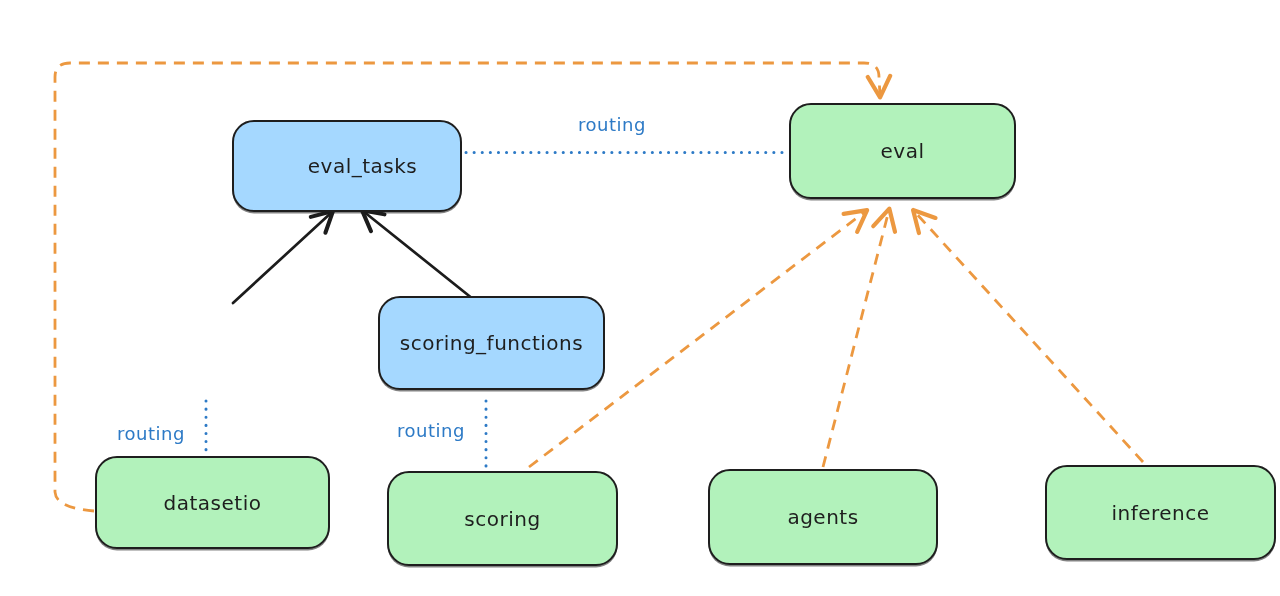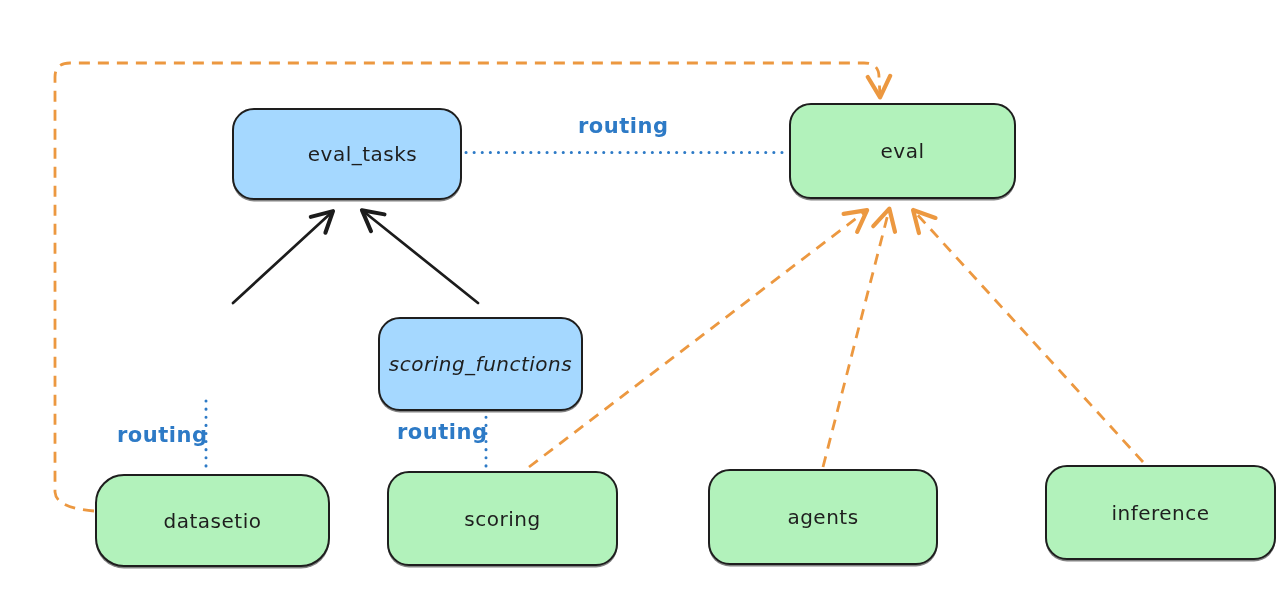--- a/index.html
+++ b/index.html
@@ -58,33 +58,33 @@
   .node-blue  { background: var(--registry-fill, #a5d8ff); }
   .node-green { background: var(--provider-fill, #b2f2bb); }
   .node-label {
     font-size: 20px;
     color: var(--node-border, #1e1e1e);
     letter-spacing: 0.5px;
     white-space: nowrap;
   }
   .edge-label {
     position: absolute;
-    font-size: 21px;
-    font-weight: 700;
+    font-size: 18px;
+    font-weight: 400;
     color: var(--routing-blue, #2d7ac6);
     letter-spacing: 0.5px;
     white-space: nowrap;
   }
 
   
-  #node-eval-tasks        { left: 232px; top: 108px; width: 230px; height: 92px; padding-left: 31px; }
+  #node-eval-tasks        { left: 232px; top: 120px; width: 230px; height: 92px; padding-left: 31px; }
   #node-eval              { left: 789px; top: 103px; width: 227px; height: 96px; justify-content: center; }
   #node-datasets          { left:  98px; top: 305px; width: 216px; height: 94px; }
-  #node-scoring-functions { left: 378px; top: 317px; width: 205px; height: 94px; font-style: italic; }
-  #node-datasetio         { left:  95px; top: 474px; width: 235px; height: 93px; border-radius: 29px; }
+  #node-scoring-functions { left: 378px; top: 296px; width: 227px; height: 94px; }
+  #node-datasetio         { left:  95px; top: 456px; width: 235px; height: 93px; }
   #node-scoring           { left: 387px; top: 471px; width: 231px; height: 95px; text-align: center; }
   #node-agents            { left: 708px; top: 469px; width: 230px; height: 96px; }
   #node-inference         { left: 1022px; top: 465px; width: 231px; height: 95px; margin-left: 23px; }
 
   
   #routing-label-top   { left: 578px; top: 114px; }
   #routing-label-left  { left: 117px; top: 423px; }
   #routing-label-mid   { left: 397px; top: 420px; }
 </style>
 </head>

